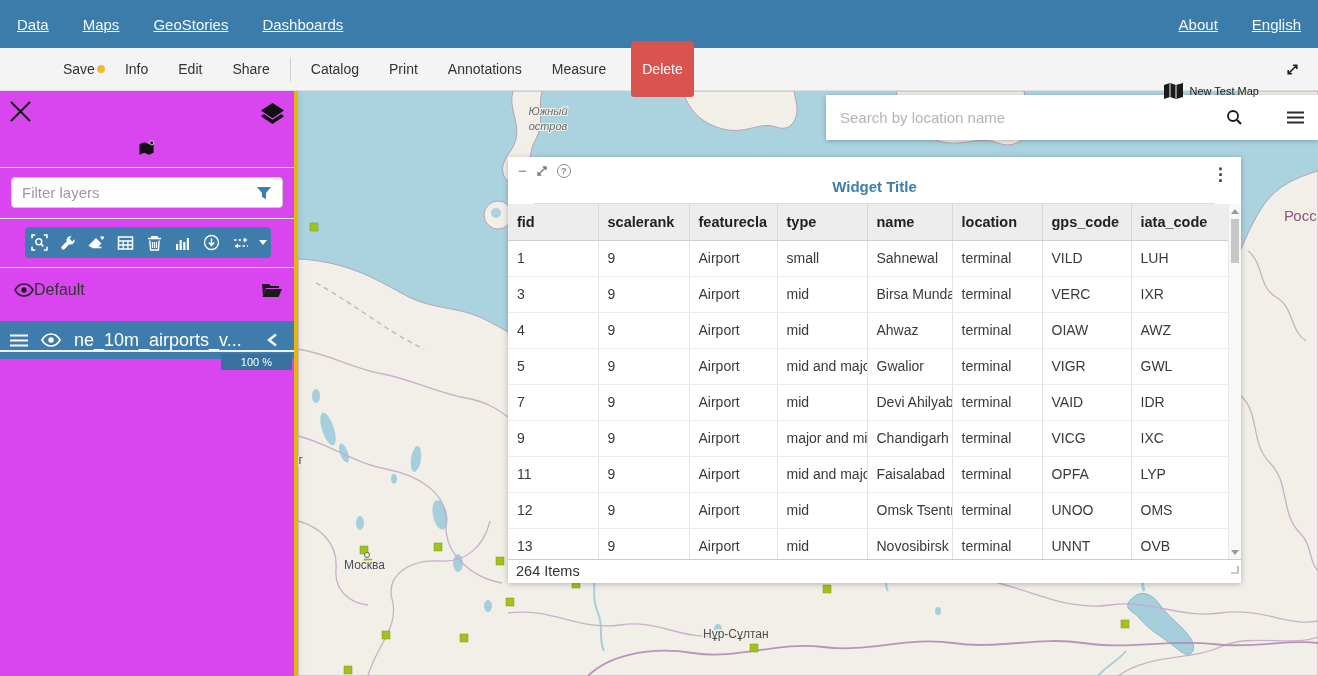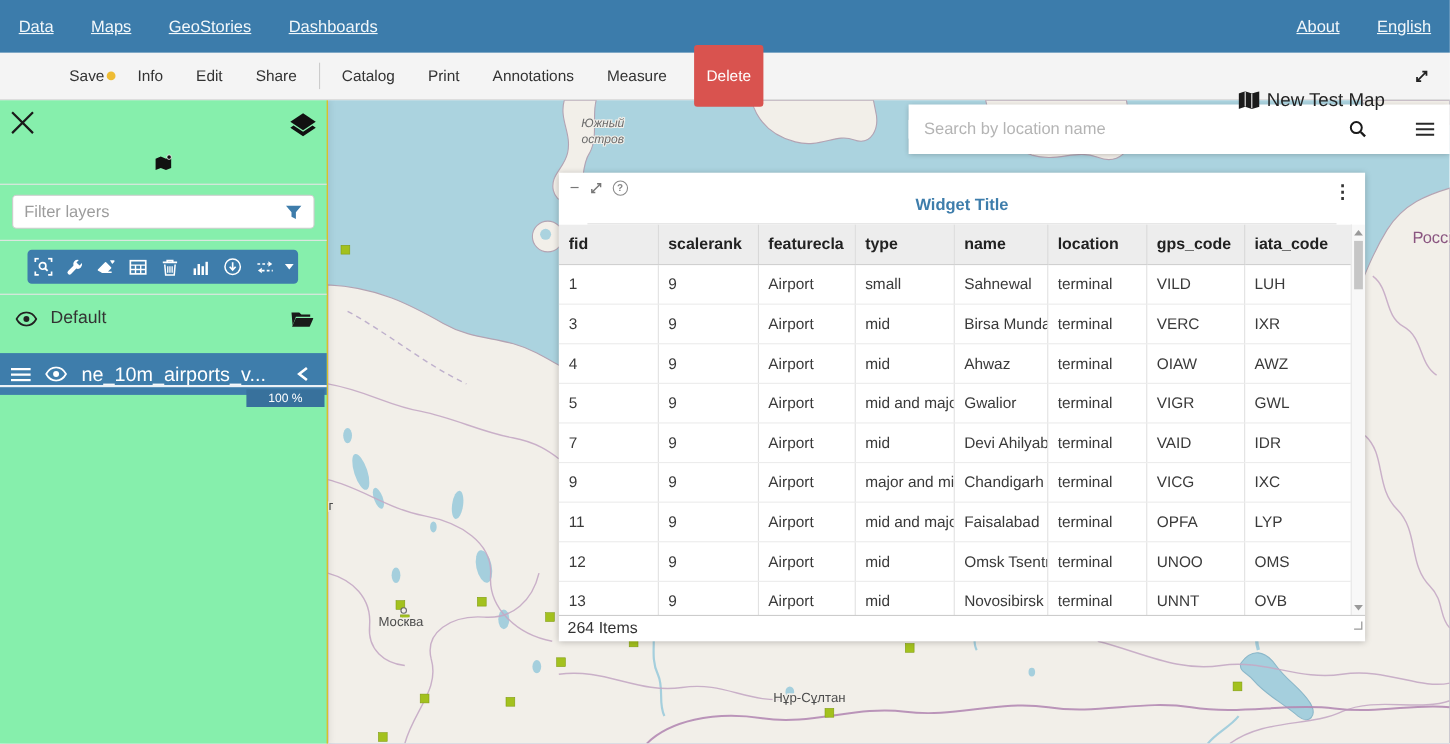--- a/index.html
+++ b/index.html
@@ -11,56 +11,56 @@
   .nav-item{padding:0 17px;cursor:pointer;text-decoration:underline;}
   .nav-spacer{flex:1;}
   
   .toolbar{position:absolute;top:48px;left:0;right:0;height:43px;background:#f4f4f4;
     border-bottom:1px solid #ddd;display:flex;align-items:center;font-size:14px;color:#333;z-index:10;}
   .tb-item{padding:0 15px;position:relative;cursor:pointer;}
   .tb-dot{position:absolute;top:4px;right:5px;width:8px;height:8px;border-radius:50%;background:#eebc34;}
   .tb-sep{width:1px;height:24px;background:#ccc;margin:0 5px;}
   .delete-btn{background:#d9534f;color:#fff;border-radius:3px;padding:20px 11px;margin-left:10px;cursor:pointer;}
   .tb-right{margin-left:auto;display:flex;align-items:center;}
-  .map-title{display:flex;align-items:center;font-size:17px;color:#222;gap:7px;margin-top:44px;}
+  .map-title{display:flex;align-items:center;font-size:11px;color:#222;gap:7px;margin-top:44px;}
   .expand-btn{margin:0 18px 0 26px;cursor:pointer;display:flex;}
   
   .map{position:absolute;left:298px;top:91px;width:1020px;height:585px;z-index:1;overflow:hidden;}
   .map svg{display:block;}
   .map-label{font-size:12px;fill:#4d4d4d;paint-order:stroke;stroke:#f2efe9;stroke-width:3px;}
   .island-label{font-size:11px;fill:#6b6b6b;font-style:italic;paint-order:stroke;stroke:#f2efe9;stroke-width:2px;}
   .country-label{font-size:15px;fill:#8a5580;paint-order:stroke;stroke:#f2efe9;stroke-width:3px;}
   
   .searchbar{position:absolute;left:826px;top:95px;width:492px;height:45px;background:#fff;
     box-shadow:0 1px 5px rgba(0,0,0,.25);display:flex;align-items:center;z-index:6;gap:24px;}
   .searchbar input{flex:1;border:none;outline:none;font-size:15px;padding:0 14px;color:#333;
     font-family:"Liberation Sans",sans-serif;}
   .searchbar input::placeholder{color:#b4b4b4;}
   .search-ic{padding:0 10px;cursor:pointer;display:flex;}
   
-  .toc{position:absolute;left:0;top:91px;width:298px;height:585px;background:#86efac;z-index:7;
-    border-right:1px solid #eab308;box-shadow:2px 0 6px rgba(0,0,0,.08);}
+  .toc{position:absolute;left:0;top:91px;width:298px;height:585px;background:#d946ef;z-index:7;
+    border-right:4px solid #eab308;box-shadow:2px 0 6px rgba(0,0,0,.08);}
   .toc-head{position:relative;height:77px;border-bottom:1px solid #e5e5e5;}
   .toc-close{position:absolute;left:8px;top:8px;cursor:pointer;}
   .toc-layersic{position:absolute;right:8px;top:9px;cursor:pointer;}
   .toc-tabic{position:absolute;left:50%;top:49px;transform:translateX(-50%);cursor:pointer;}
   .toc-filter{position:relative;padding:9px 11px 10px;border-bottom:1px solid #e5e5e5;}
   .toc-filter input{width:100%;height:31px;border:1px solid #ccc;border-radius:4px;padding:0 34px 0 10px;
     font-size:15px;color:#333;outline:none;font-family:"Liberation Sans",sans-serif;}
   .toc-filter input::placeholder{color:#9c9c9c;}
   .funnel{position:absolute;right:22px;top:17px;cursor:pointer;}
   .toc-tools{padding:8px 0 9px;border-bottom:1px solid #e5e5e5;}
   .toolgroup{margin-left:25px;width:246px;height:31px;background:#3e7dab;border-radius:4px;
     display:flex;align-items:center;}
   .toolbtn{flex:1;display:flex;align-items:center;justify-content:center;cursor:pointer;height:100%;}
   .toolbtn.narrow{flex:0 0 16px;}
   .caret{width:0;height:0;border-left:4px solid transparent;border-right:4px solid transparent;
     border-top:5px solid #fff;}
   .group-row{height:36px;display:flex;align-items:center;padding:0 12px 0 14px;margin-top:4px;cursor:pointer;}
-  .group-label{font-size:16px;color:#333;margin-left:12px;flex:1;}
+  .group-label{font-size:16px;color:#333;flex:1;}
   .layer-row{position:relative;margin-top:13px;height:38px;background:#3e7dab;display:flex;
     align-items:center;color:#fff;padding:0 10px;cursor:pointer;}
   .layer-label{font-size:18px;margin-left:13px;flex:1;white-space:nowrap;overflow:hidden;}
   .opacity-slider{position:absolute;left:0;right:0;bottom:7px;height:2px;background:rgba(255,255,255,.9);cursor:pointer;}
   .opacity-badge{position:absolute;right:2px;bottom:-11px;background:#38719c;color:#fff;
     font-size:11px;padding:2px 20px;}
   
   .widget{position:absolute;left:508px;top:157px;width:733px;height:426px;background:#fff;z-index:4;
     box-shadow:0 1px 6px rgba(0,0,0,.25);display:flex;flex-direction:column;}
   .w-head{position:relative;height:46px;flex:0 0 46px;}

